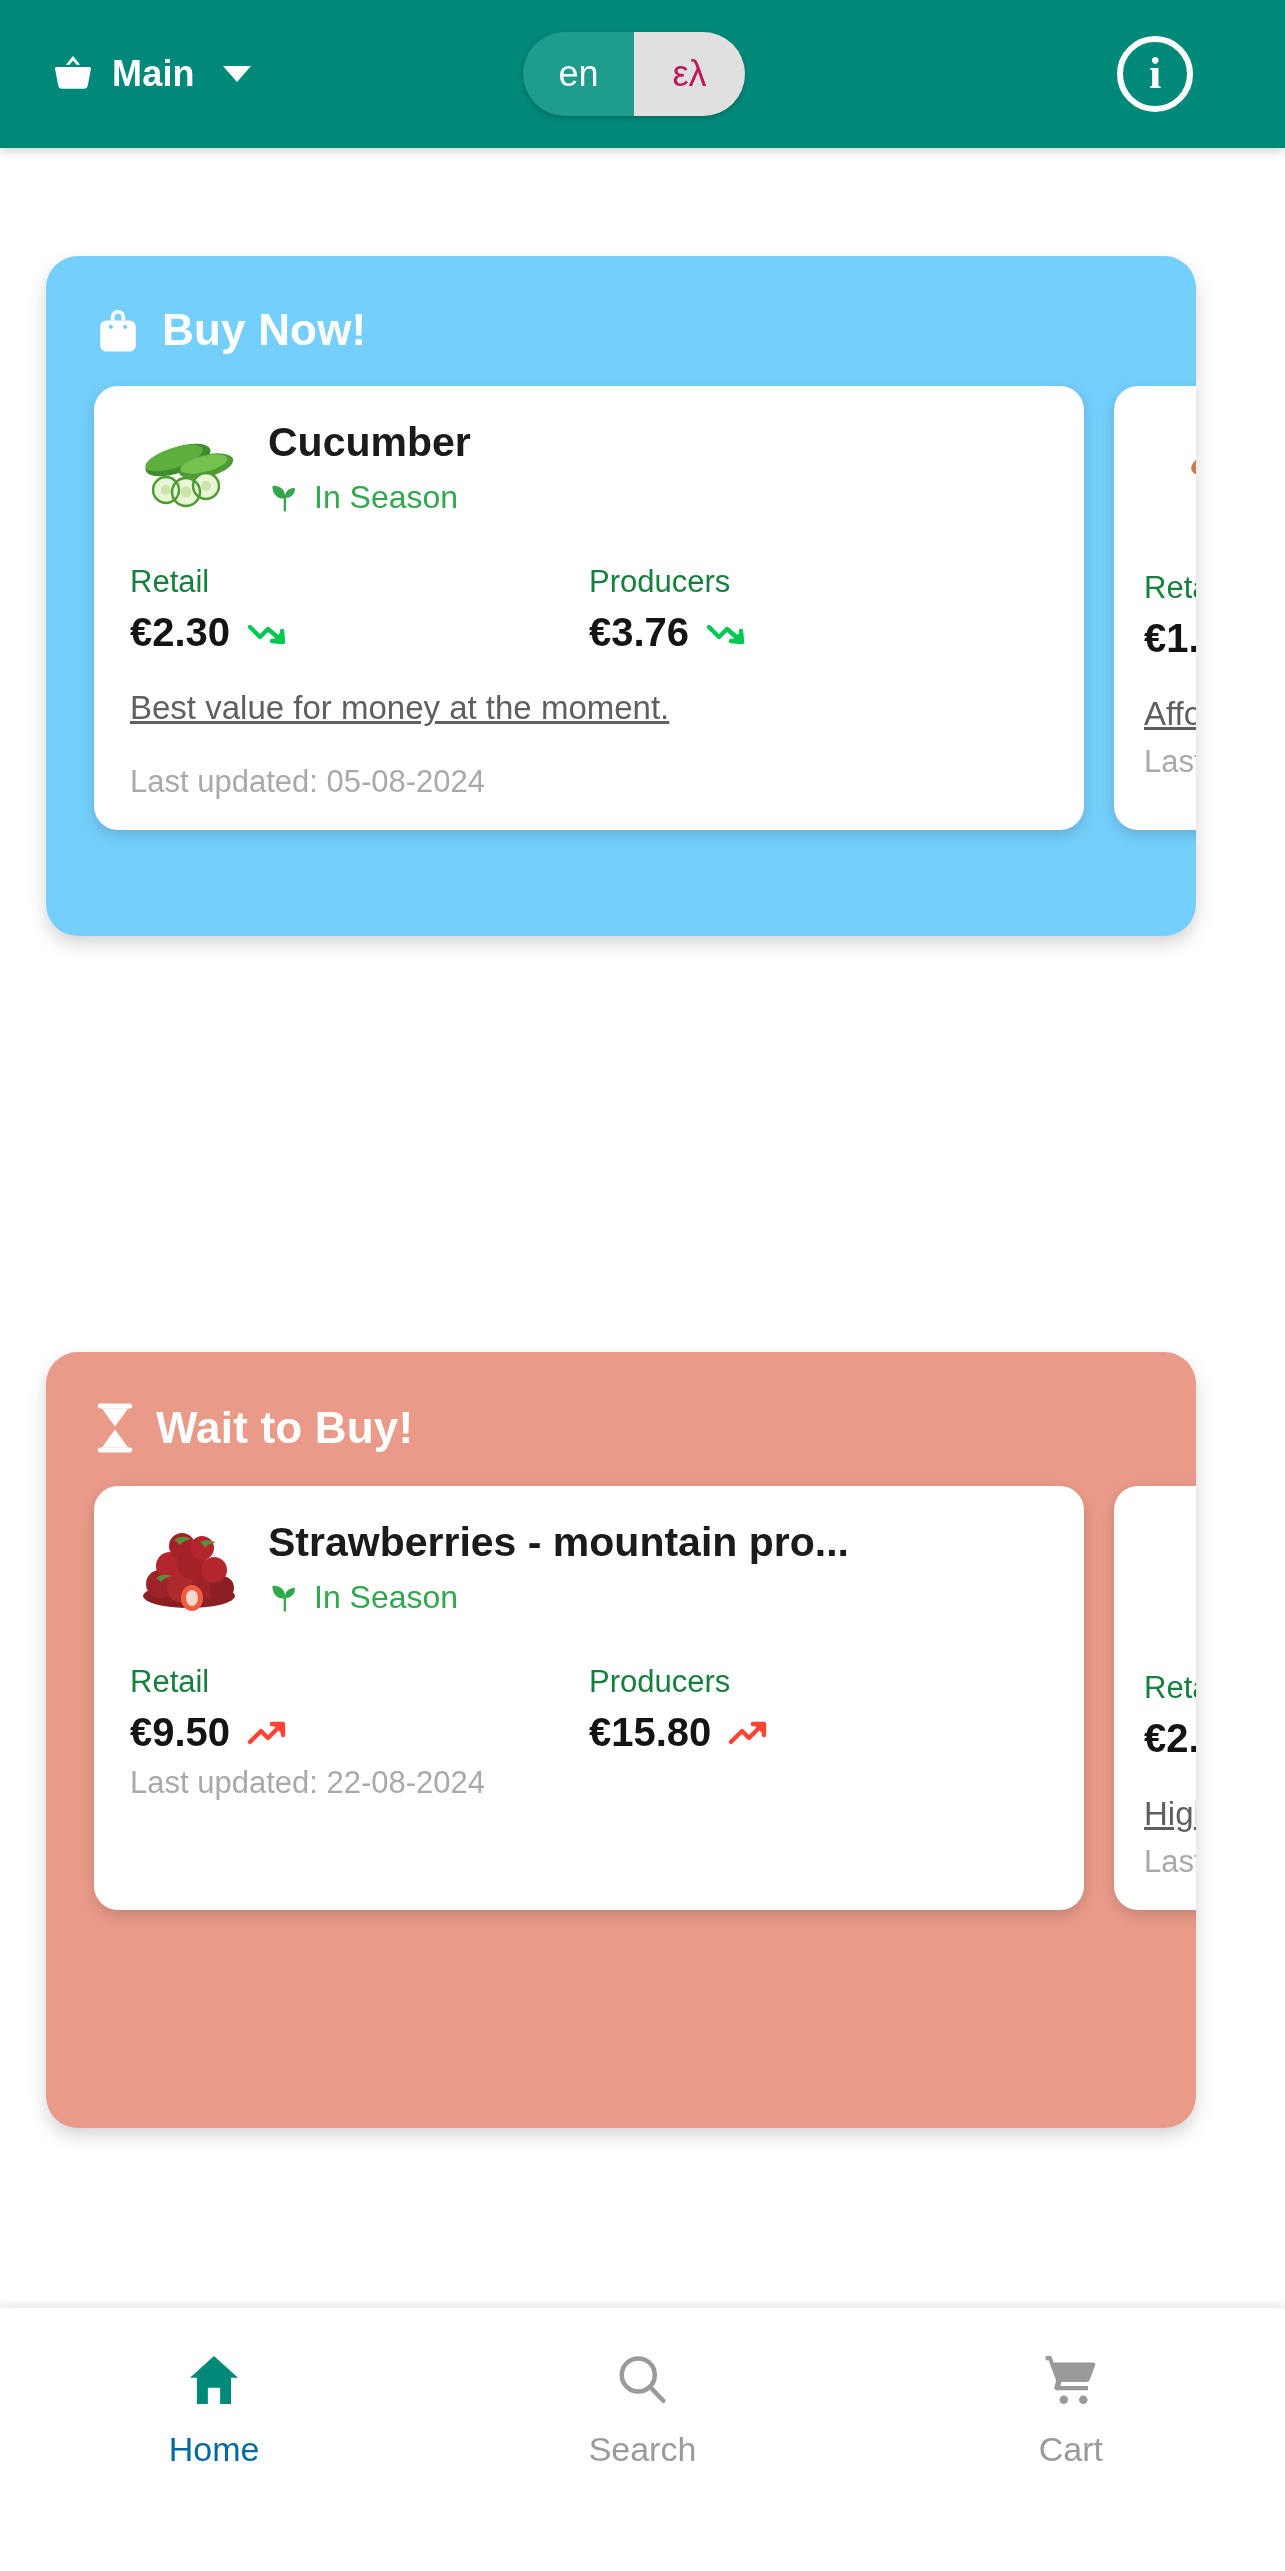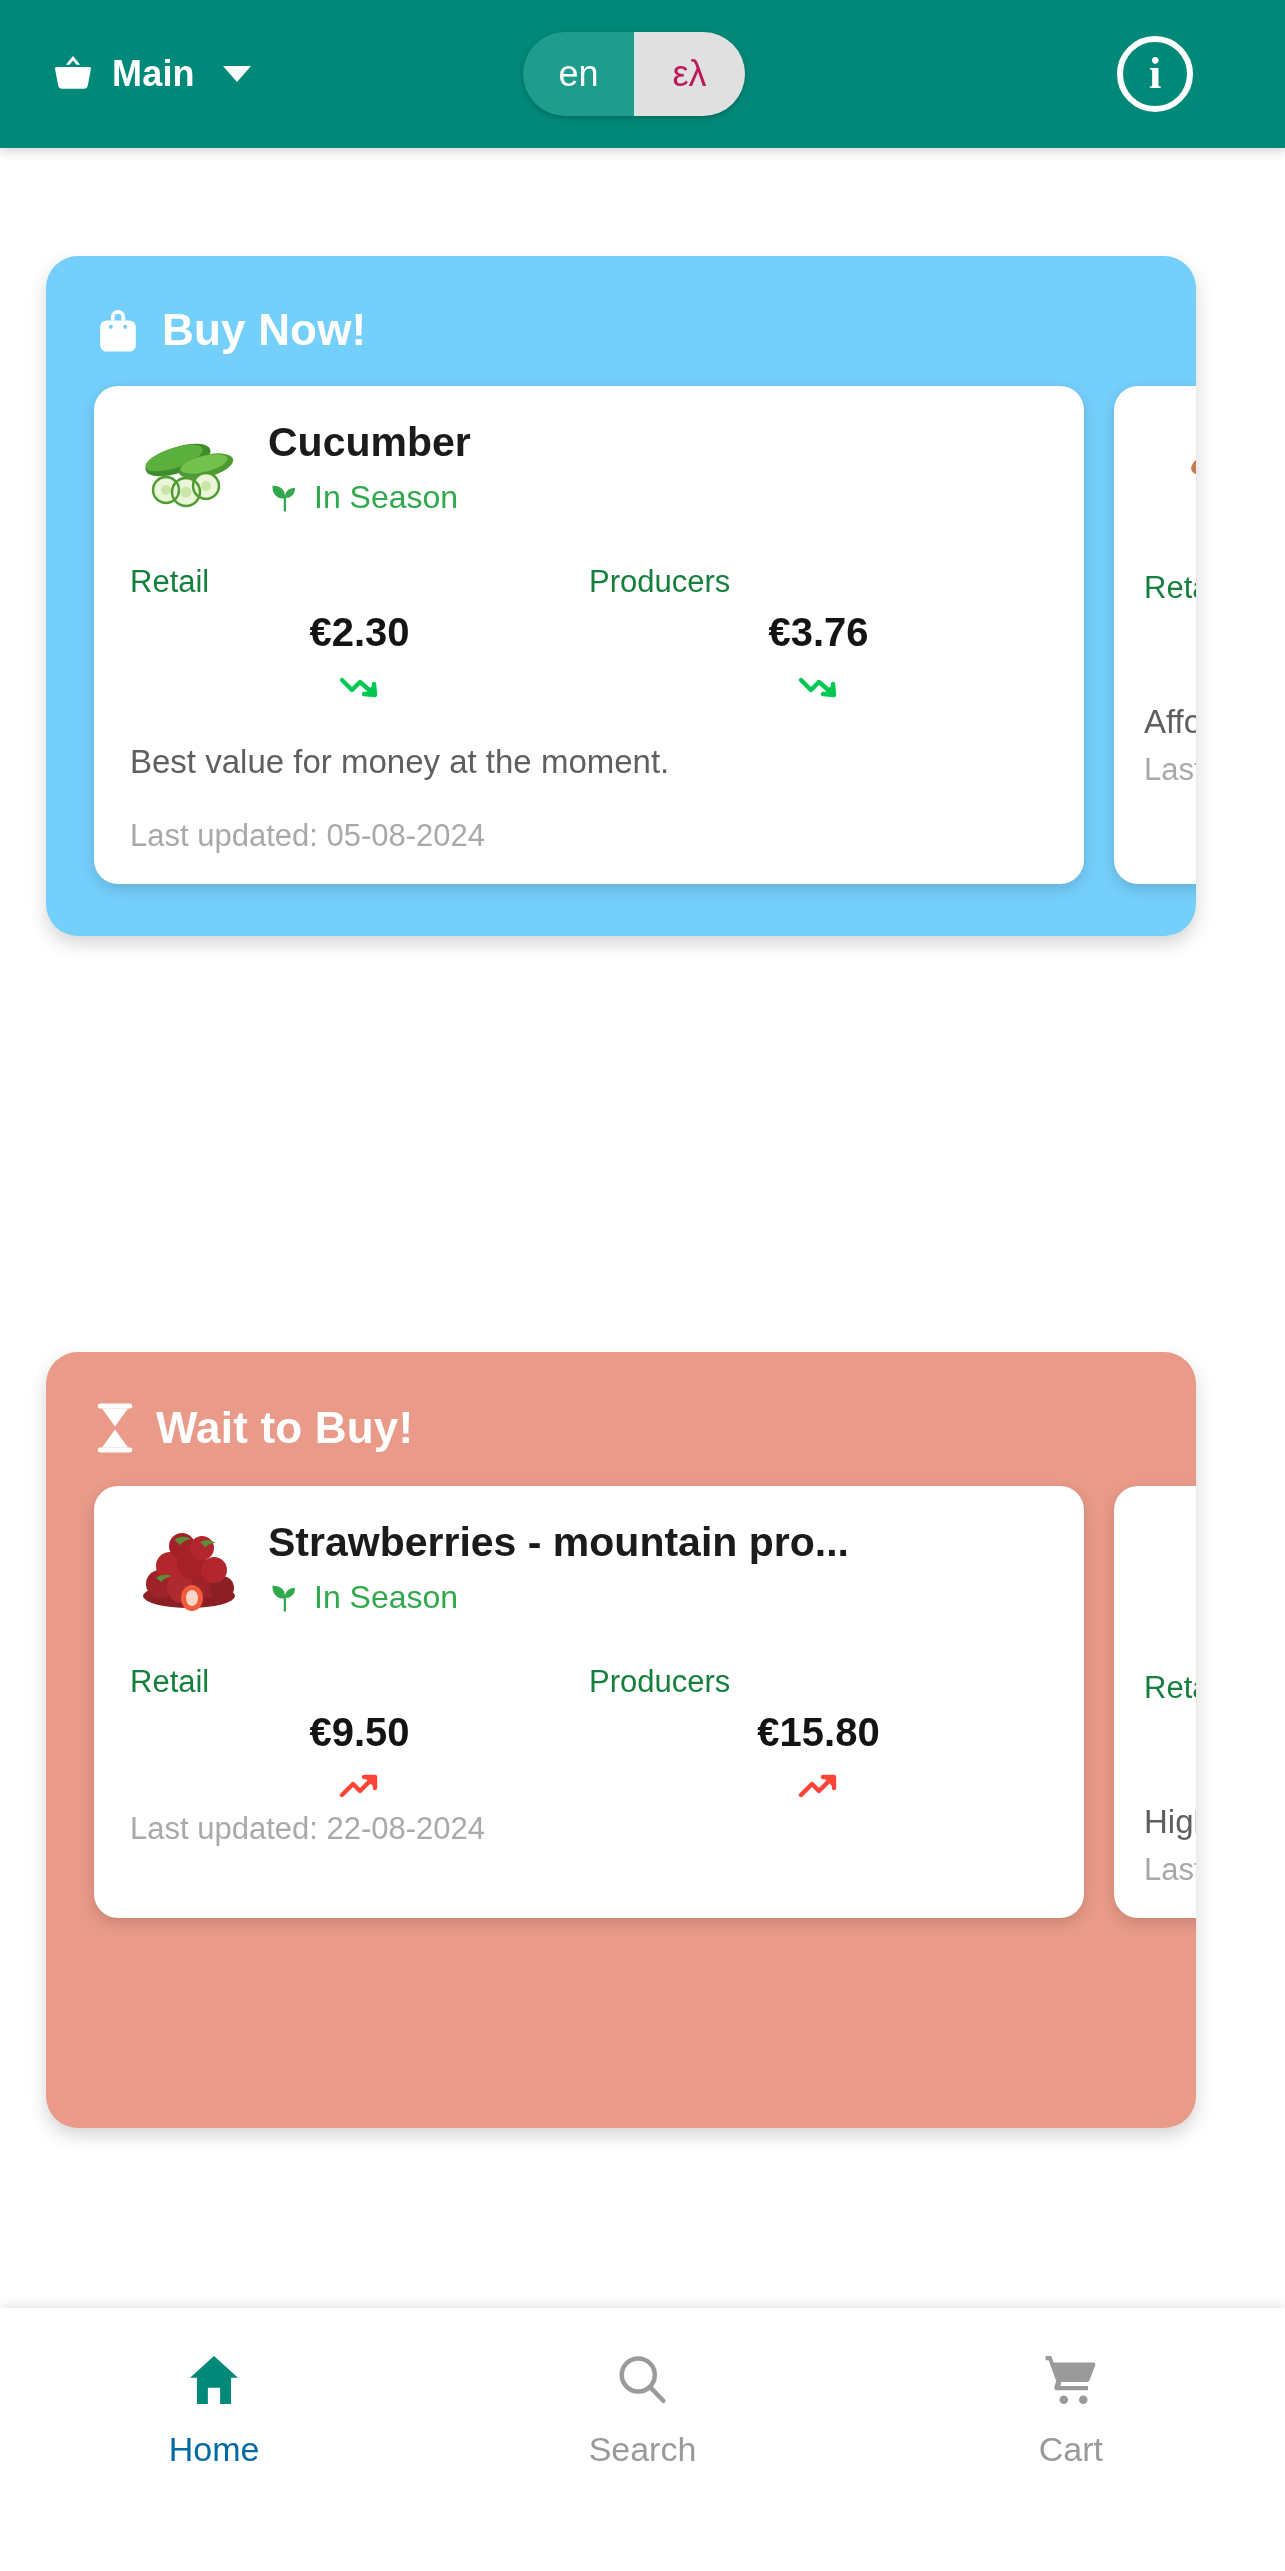--- a/index.html
+++ b/index.html
@@ -91,26 +91,26 @@
     max-width:780px; line-height:1.1; padding-top:6px;
   }
   .season-row { display:flex; align-items:center; gap:12px; margin-top:14px; }
   .sprout-icon { width:34px; height:34px; display:block; }
   .season-text { color:#2FA94B; font-size:32px; }
 
   .price-grid { display:flex; margin-top:46px; }
   .price-col { width:470px; }
   .price-col.narrow { width:100%; }
   .price-label { color:#15803d; font-size:31px; }
-  .price-val-row { display:flex; align-items:center; gap:16px; margin-top:10px;flex-direction:column; }
+  .price-val-row { display:flex; align-items:center; gap:16px; margin-top:10px; }
   .price-val { color:#141414; font-size:40px; font-weight:bold; }
   .trend { width:44px; height:30px; display:block; }
 
   .desc {
-    margin-top:40px; color:#5f5f5f; font-size:33px; line-height:1.25;
+    margin-top:32px; color:#5f5f5f; font-size:33px; line-height:1.25;text-decoration:underline;
   }
   .desc.clip { white-space:nowrap; overflow:hidden; }
   .updated { margin-top:36px; color:#a9a9a9; font-size:31px; }
   .updated.tight { margin-top:10px; }
 
   
   .bottomnav {
     position:absolute; left:0; bottom:0; width:1285px; height:263px;
     background:#ffffff;
     box-shadow:0 -3px 10px rgba(0,0,0,0.10);

